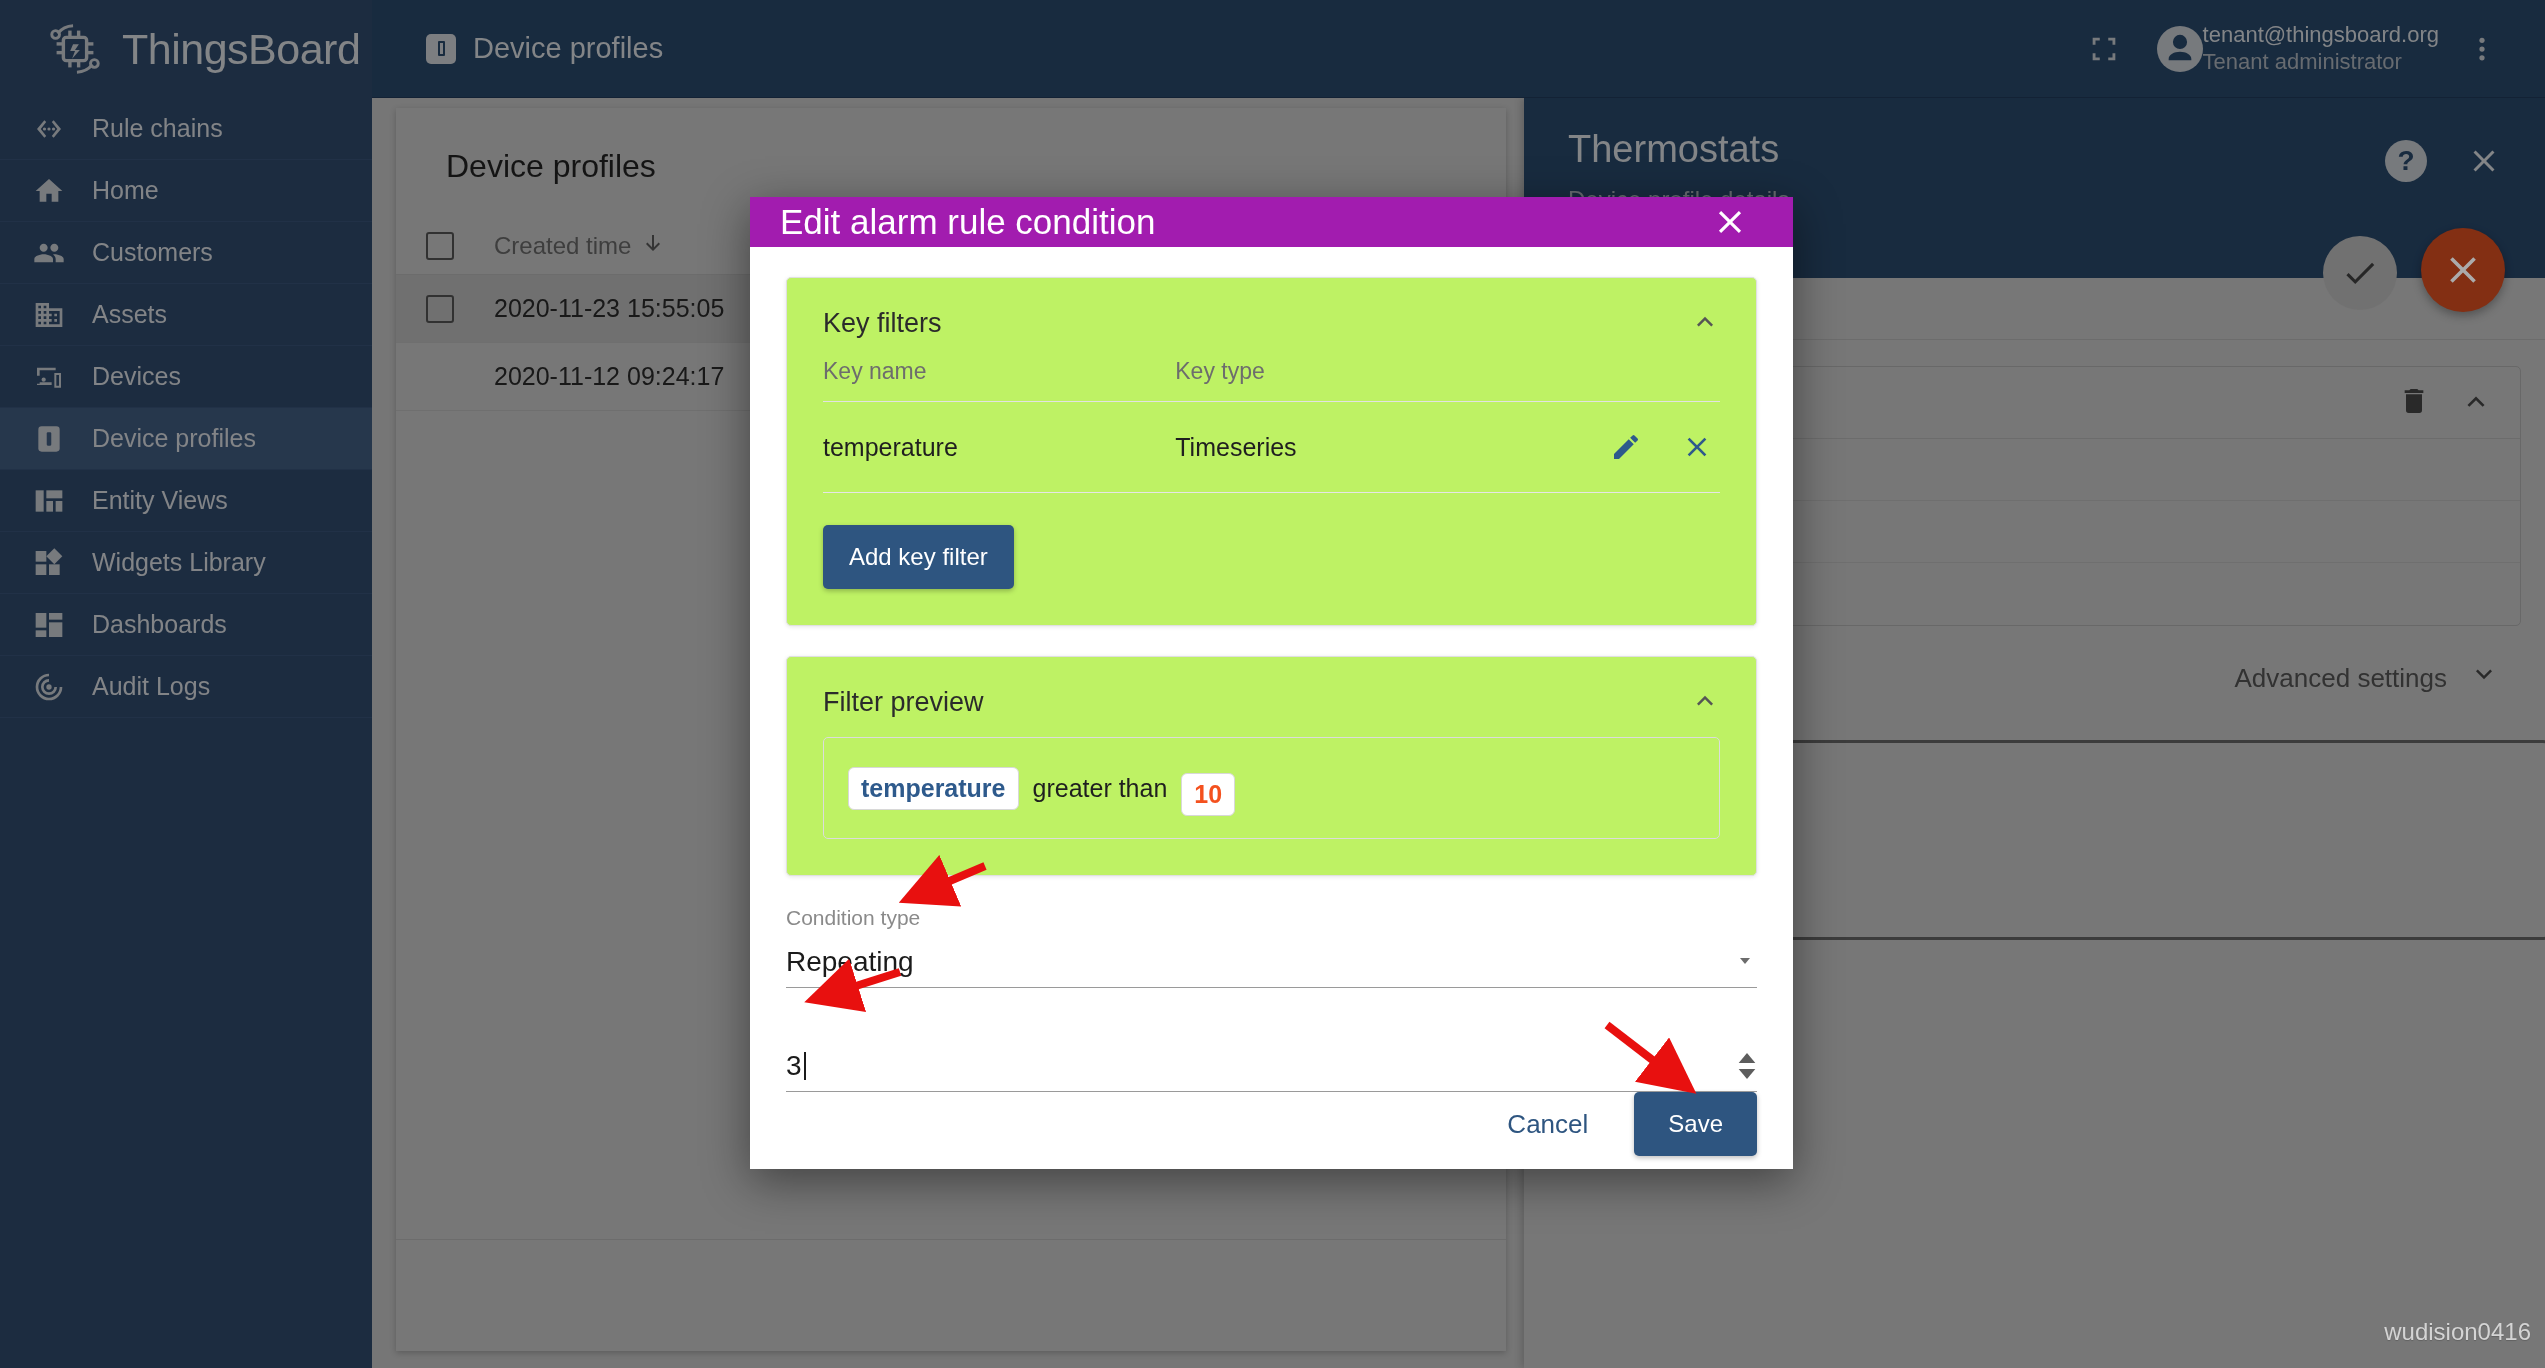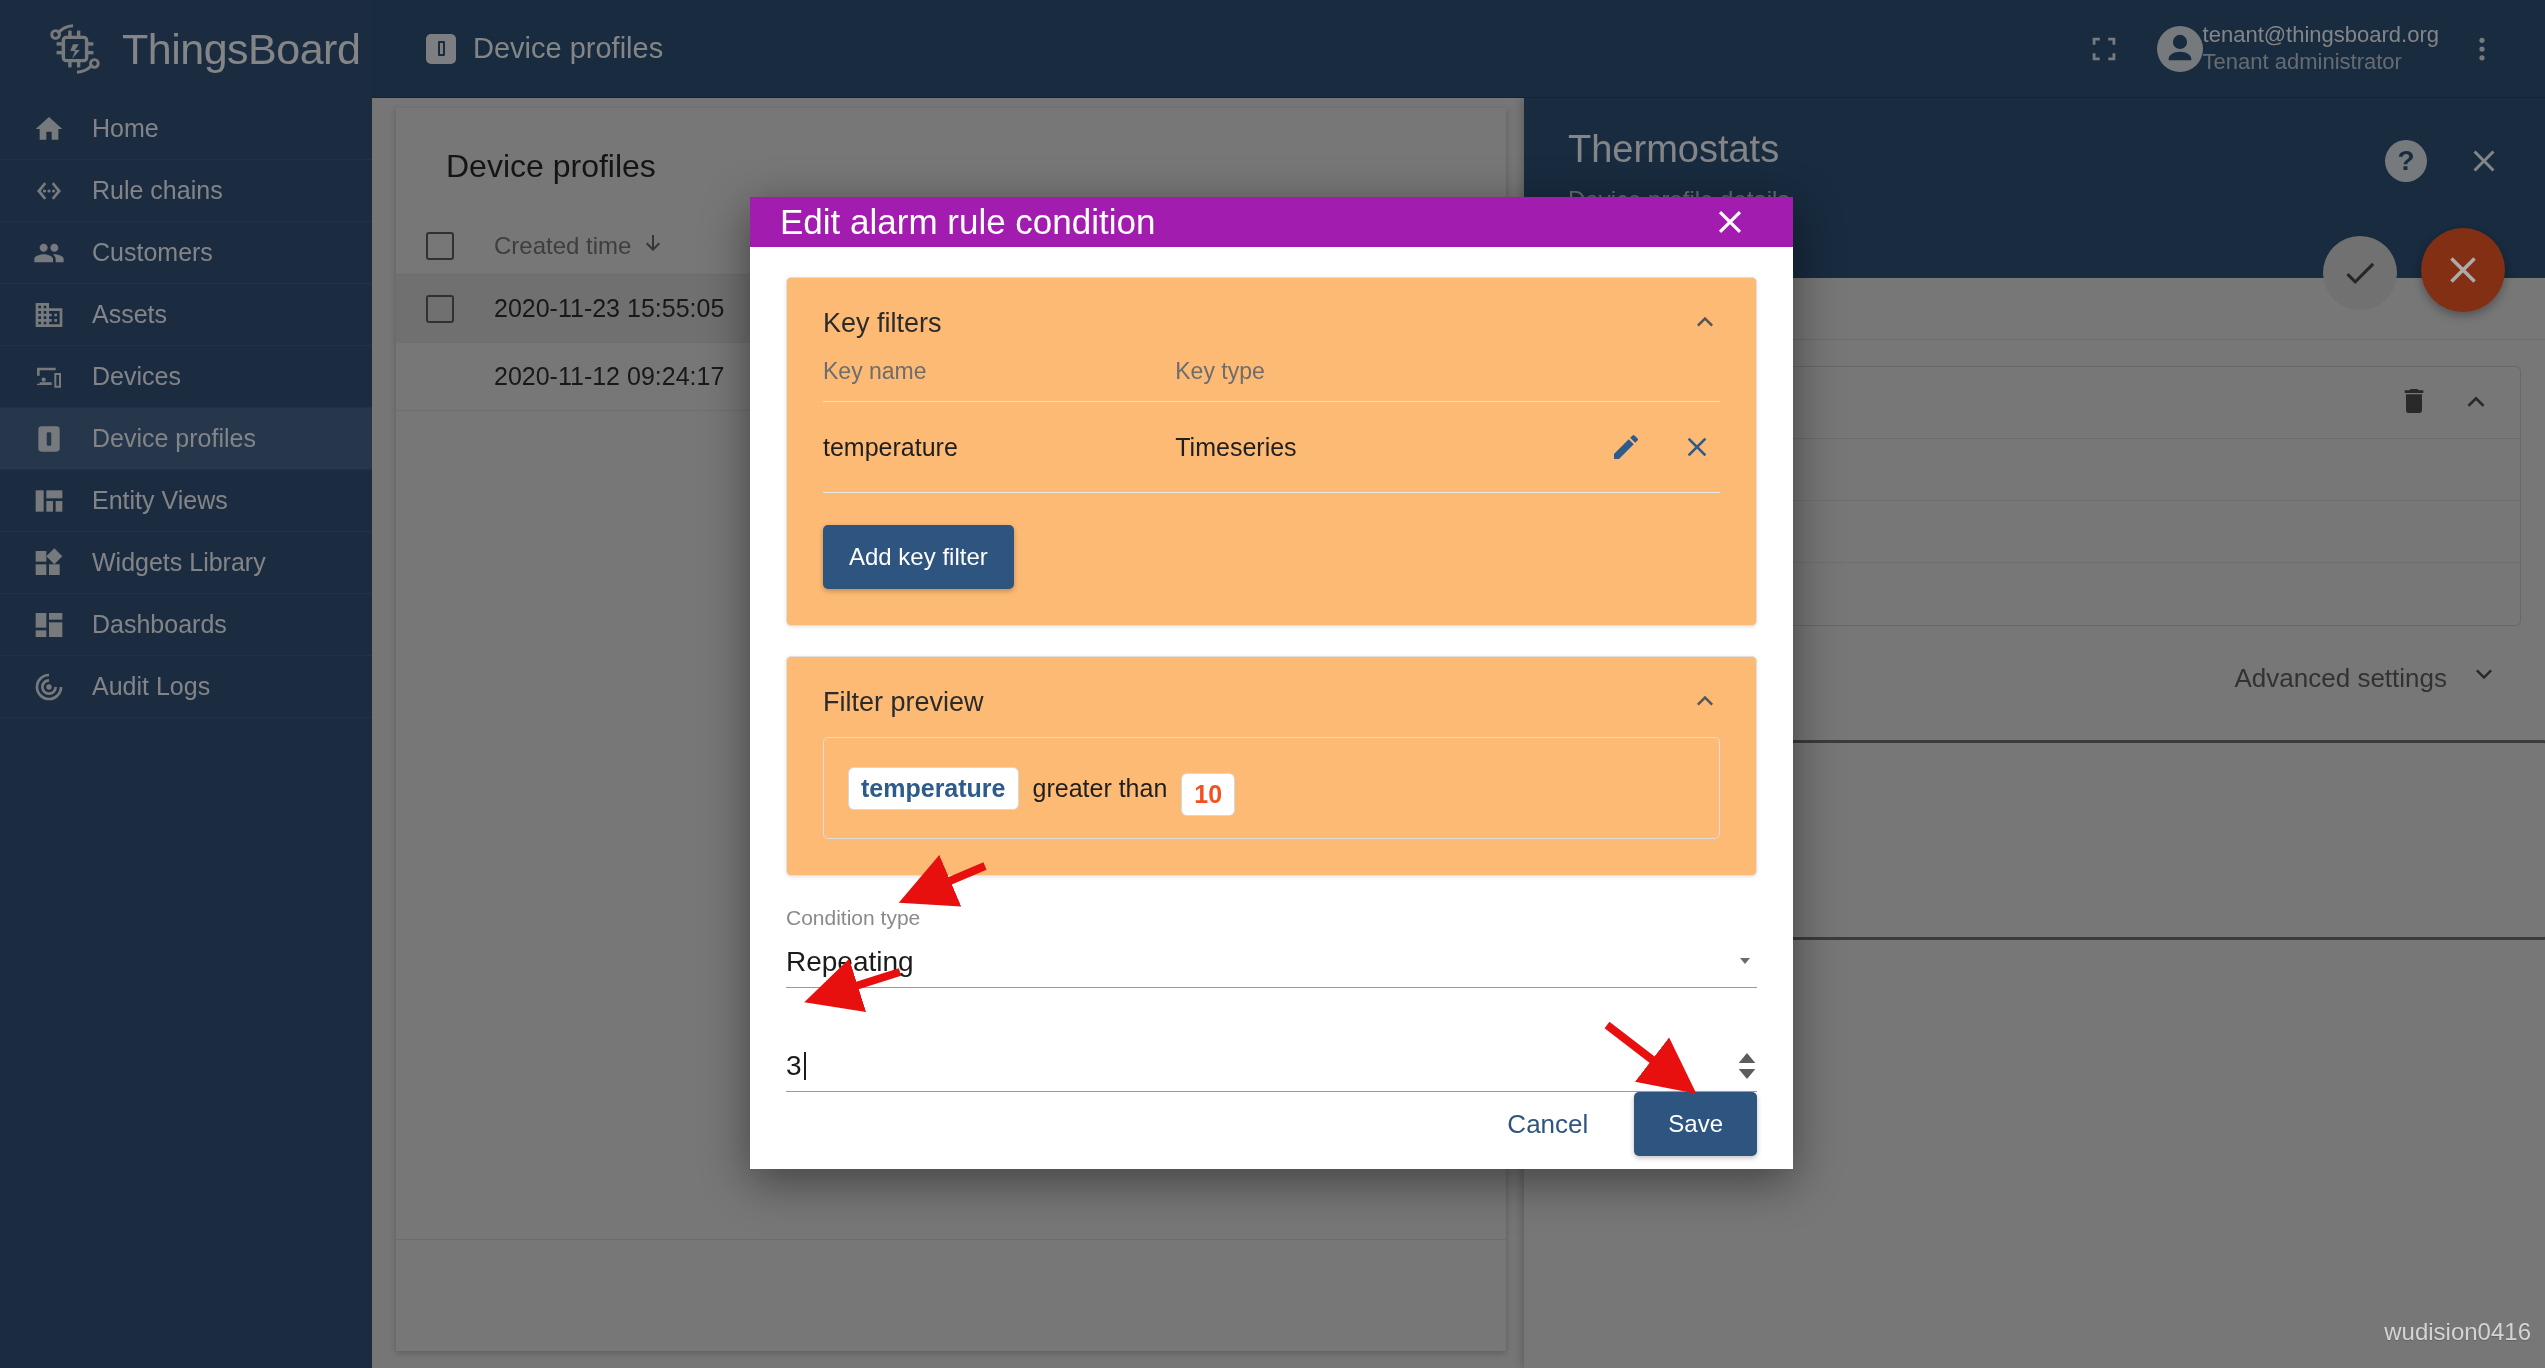--- a/index.html
+++ b/index.html
@@ -231,21 +231,21 @@
   .dlg-title { color:#fff; font-size: 35px; font-weight: 400; }
   .dlg-close {
     margin-left: auto; width: 50px; height: 50px; cursor: pointer;
     display:flex; align-items:center; justify-content:center;
   }
   .dlg-close svg { fill:#ffffff; }
   .dlg-body { flex: 1; padding: 30px 36px 0 36px; position: relative; }
 
   .card {
     border: 1px solid #e0e0e0; border-radius: 5px;
-    background: #fdba74; box-shadow: 0 1px 4px rgba(0,0,0,0.10);
+    background: #bef264; box-shadow: 0 1px 4px rgba(0,0,0,0.10);
     margin-bottom: 30px;
   }
   .card-head {
     display:flex; align-items:center; justify-content: space-between;
     padding: 28px 36px 18px 36px;
   }
   .card-head-title { font-size: 27px; color: #2b2b2b; }
   .card-head svg { fill:#555; cursor:pointer; }
   .card-body { padding: 0 36px 36px 36px; }
 
@@ -356,36 +356,36 @@
         </svg>
       </span>
       <span class="brand-name">ThingsBoard</span>
     </div>
 
     <nav class="nav">
 
       <div class="nav-item">
         <span class="nav-ico">
           <svg viewBox="0 0 24 24">
-              <path d="M10 20v-6h4v6h5v-8h3L12 3 2 12h3v8z"></path>
-            </svg>
-        </span>
-        <span class="nav-label">Home</span>
-      </div>
-
-      <div class="nav-item">
-        <span class="nav-ico">
-          <svg viewBox="0 0 24 24">
               <path d="M8.5 5.5 3 12l5.5 6.5 1.4-1.3L5.8 12l4.1-5.2zM15.5 5.5l-1.4 1.3 4.1 5.2-4.1 5.2 1.4 1.3L21 12z"></path>
               <circle cx="8.6" cy="12" r="1.2"></circle>
               <circle cx="12" cy="12" r="1.2"></circle>
               <circle cx="15.4" cy="12" r="1.2"></circle>
             </svg>
         </span>
         <span class="nav-label">Rule chains</span>
+      </div>
+
+      <div class="nav-item">
+        <span class="nav-ico">
+          <svg viewBox="0 0 24 24">
+              <path d="M10 20v-6h4v6h5v-8h3L12 3 2 12h3v8z"></path>
+            </svg>
+        </span>
+        <span class="nav-label">Home</span>
       </div>
 
       <div class="nav-item">
         <span class="nav-ico">
           <svg viewBox="0 0 24 24">
               <path d="M16 11c1.66 0 3-1.34 3-3s-1.34-3-3-3-3 1.34-3 3 1.34 3 3 3zm-8 0c1.66 0 3-1.34 3-3S9.66 5 8 5 5 6.34 5 8s1.34 3 3 3zm0 2c-2.33 0-7 1.17-7 3.5V19h14v-2.5C15 14.17 10.33 13 8 13zm8 0c-.29 0-.62.02-.97.05 1.16.84 1.97 1.97 1.97 3.45V19h6v-2.5c0-2.33-4.67-3.5-7-3.5z"></path>
             </svg>
         </span>
         <span class="nav-label">Customers</span>
       </div>

